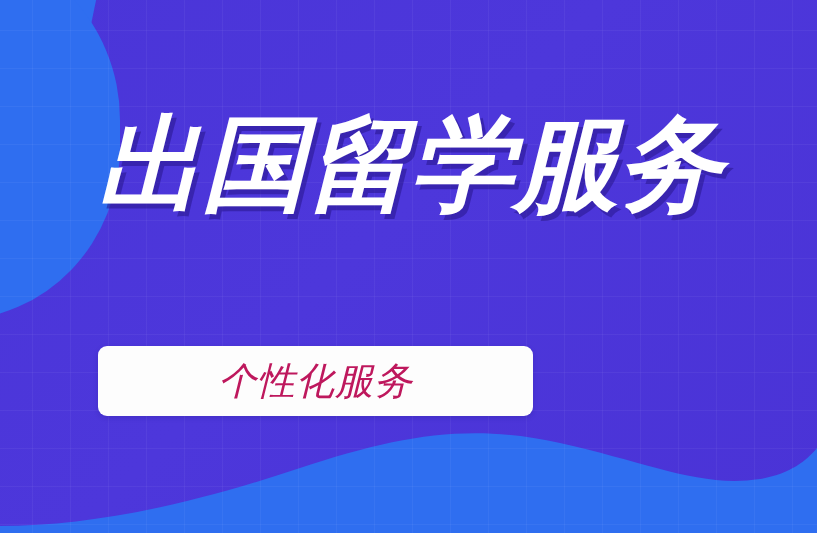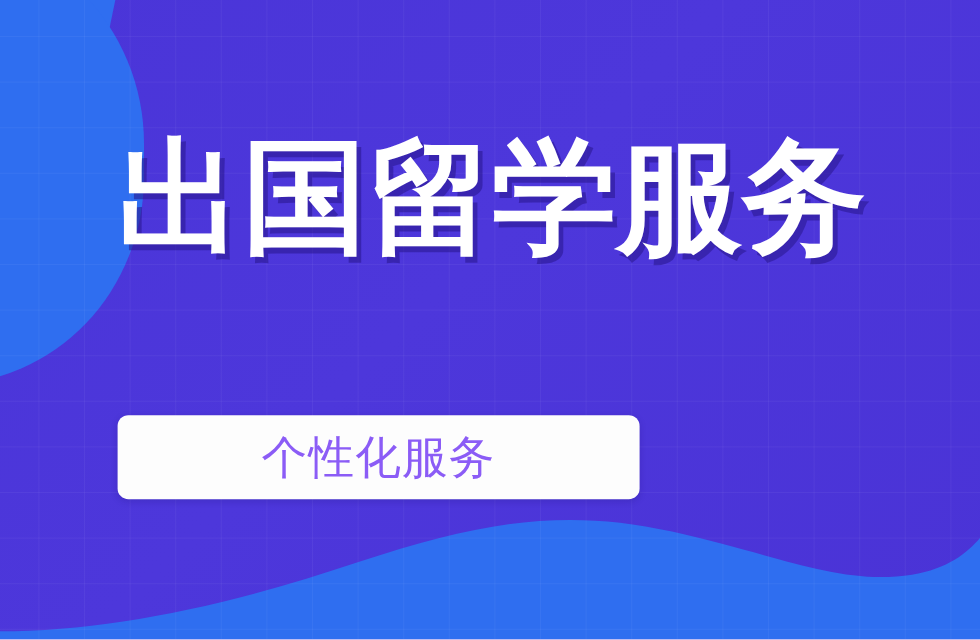--- a/index.html
+++ b/index.html
@@ -10,20 +10,21 @@
   body {
     font-family: "Liberation Sans", "DejaVu Sans", sans-serif;
   }
 
   #banner {
     position: relative;
     width: 817px;
     height: 533px;
     overflow: hidden;
     background: linear-gradient(135deg, #4a35d8 0%, #4d37db 45%, #4a33d6 100%);
+    font-style: italic;
   }
 
   
   #grid-overlay {
     position: absolute;
     inset: 0;
     background-image:
       linear-gradient(to right, rgba(255,255,255,0.045) 1px, transparent 1px),
       linear-gradient(to bottom, rgba(255,255,255,0.045) 1px, transparent 1px);
     background-size: 38px 38px;
@@ -108,21 +109,21 @@
     height: 70px;
     background: #fdfdfd;
     border-radius: 9px;
     display: flex;
     align-items: center;
     justify-content: center;
     box-shadow: 0 2px 5px rgba(30, 15, 110, 0.18);
   }
   #cta-label {
     font-size: 38px;
-    color: #8b5cf6;
+    color: #be185d;
     letter-spacing: 1px;
     font-family: "DejaVu Sans", "Liberation Sans", sans-serif;
   }
 </style>
 </head>
 <body>
 
 <div id="banner">
 
   <div id="left-blob"></div>

